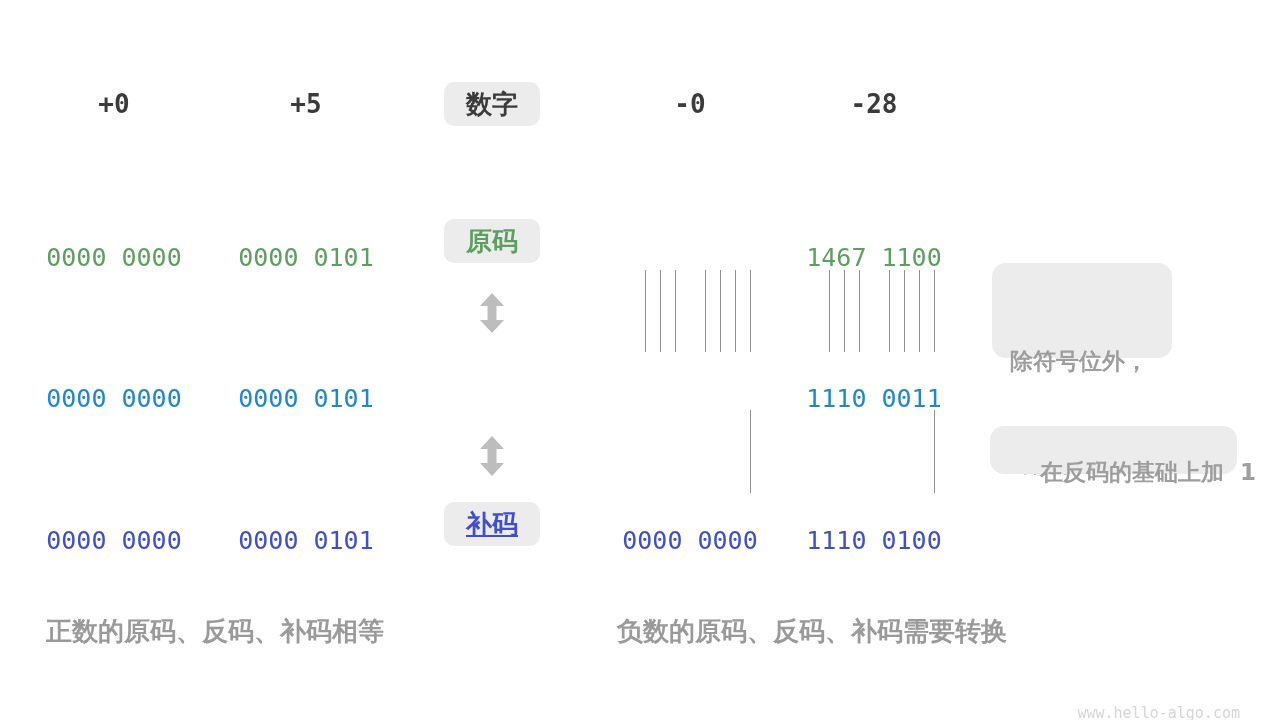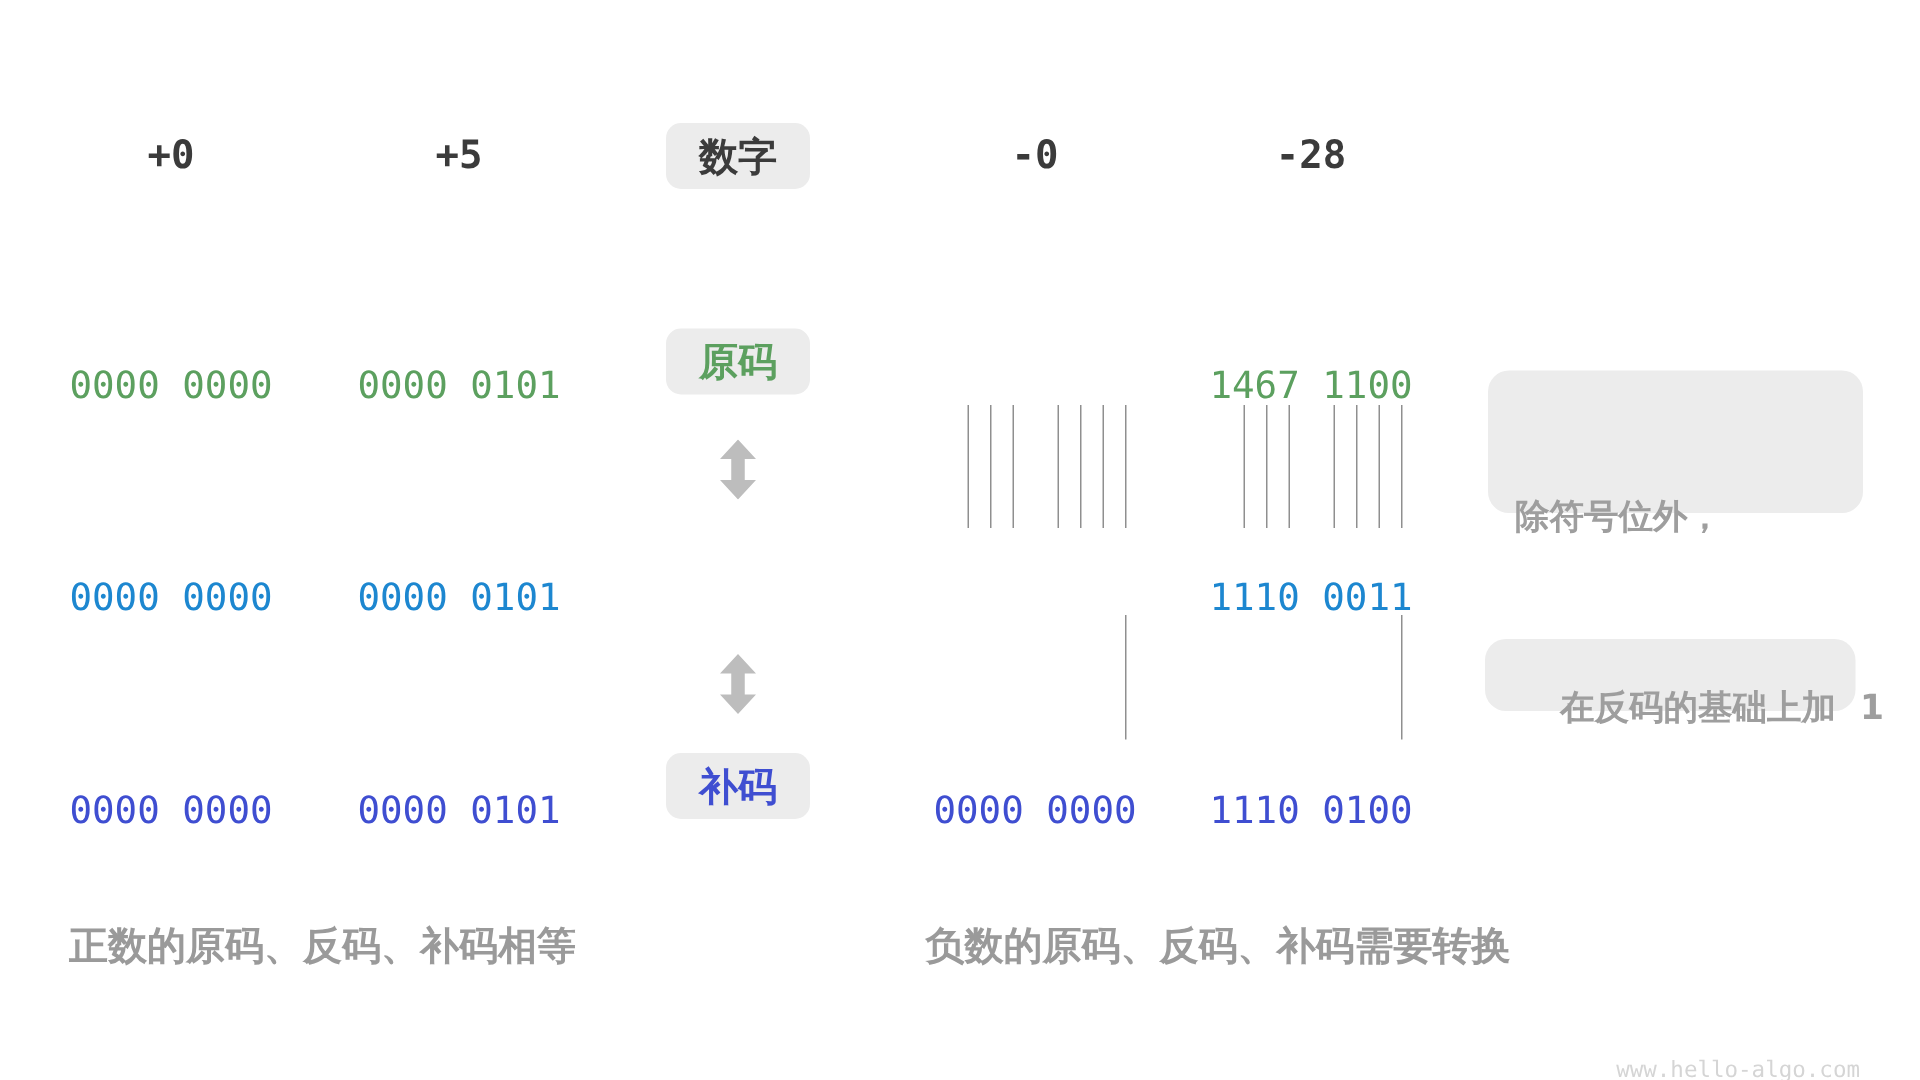--- a/index.html
+++ b/index.html
@@ -39,21 +39,21 @@
     height: 44px;
     display: flex;
     align-items: center;
     justify-content: center;
     font-weight: 700;
     font-size: 26px;
   }
   .badge-dark  { color: var(--dark-text, #3b3b3b); }
   .badge-green { color: var(--green,  #5ca05f); }
   .badge-blue  { color: var(--blue,   #1d87d0); }
-  .badge-indigo{ color: var(--indigo, #3f4ed1); }
+  .badge-indigo{ color: var(--indigo, #3f4ed1); text-decoration: underline; }
 
   .vline {
     position: absolute;
     width: 1px;
     background: var(--line-color, #8f8f8f);
   }
 
   .arrow-wrap { position: absolute; transform: translate(-50%, -50%); }
   .arrow-wrap svg { display: block; }
 
@@ -140,21 +140,21 @@
       <div class="vline" style="left: 843.5px; top: 270px; height: 82px;"></div>
       <div class="vline" style="left: 858.5px; top: 270px; height: 82px;"></div>
       <div class="vline" style="left: 888.5px; top: 270px; height: 82px;"></div>
       <div class="vline" style="left: 903.5px; top: 270px; height: 82px;"></div>
       <div class="vline" style="left: 918.5px; top: 270px; height: 82px;"></div>
       <div class="vline" style="left: 933.5px; top: 270px; height: 82px;"></div>
       <div class="vline" style="left: 749.5px; top: 410px; height: 83px;"></div>
       <div class="vline" style="left: 933.5px; top: 410px; height: 83px;"></div>
     </div>
 
-  <div class="note-box" style="left:992px; top:247px; width:250px; height:95px">
+  <div class="note-box" style="left:992px; top:263px; width:180px; height:95px">
     <div>除符号位外，</div>
     <div>对其余所有位取反</div>
   </div>
   <div class="note-box" style="left:990px; top:426px; width:247px; height:48px; line-height:22px;">
     <span>在反码的基础上加  1</span>
   </div>
 
   <div class="center caption" style="left:215px; top:631px">正数的原码、反码、补码相等</div>
   <div class="center caption" style="left:812px; top:631px">负数的原码、反码、补码需要转换</div>
 

